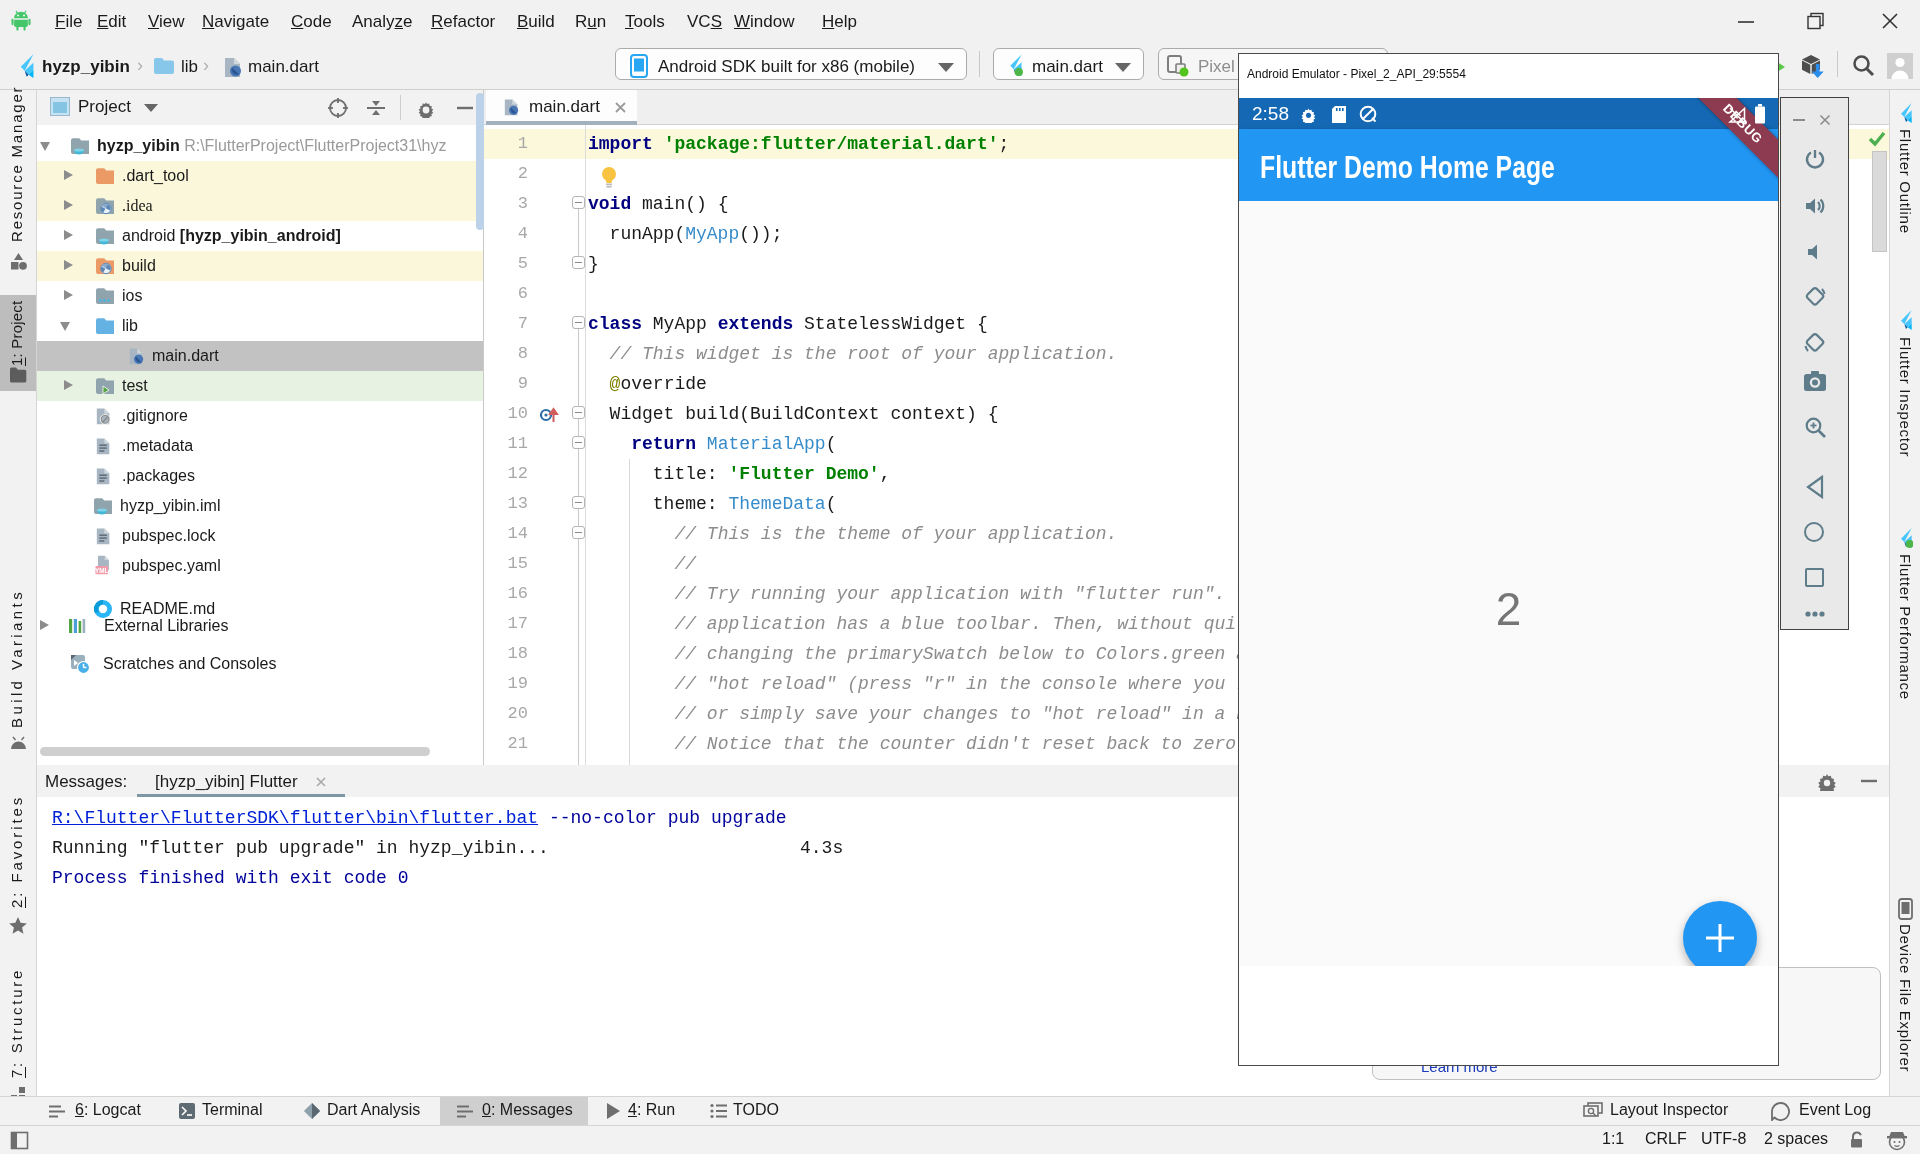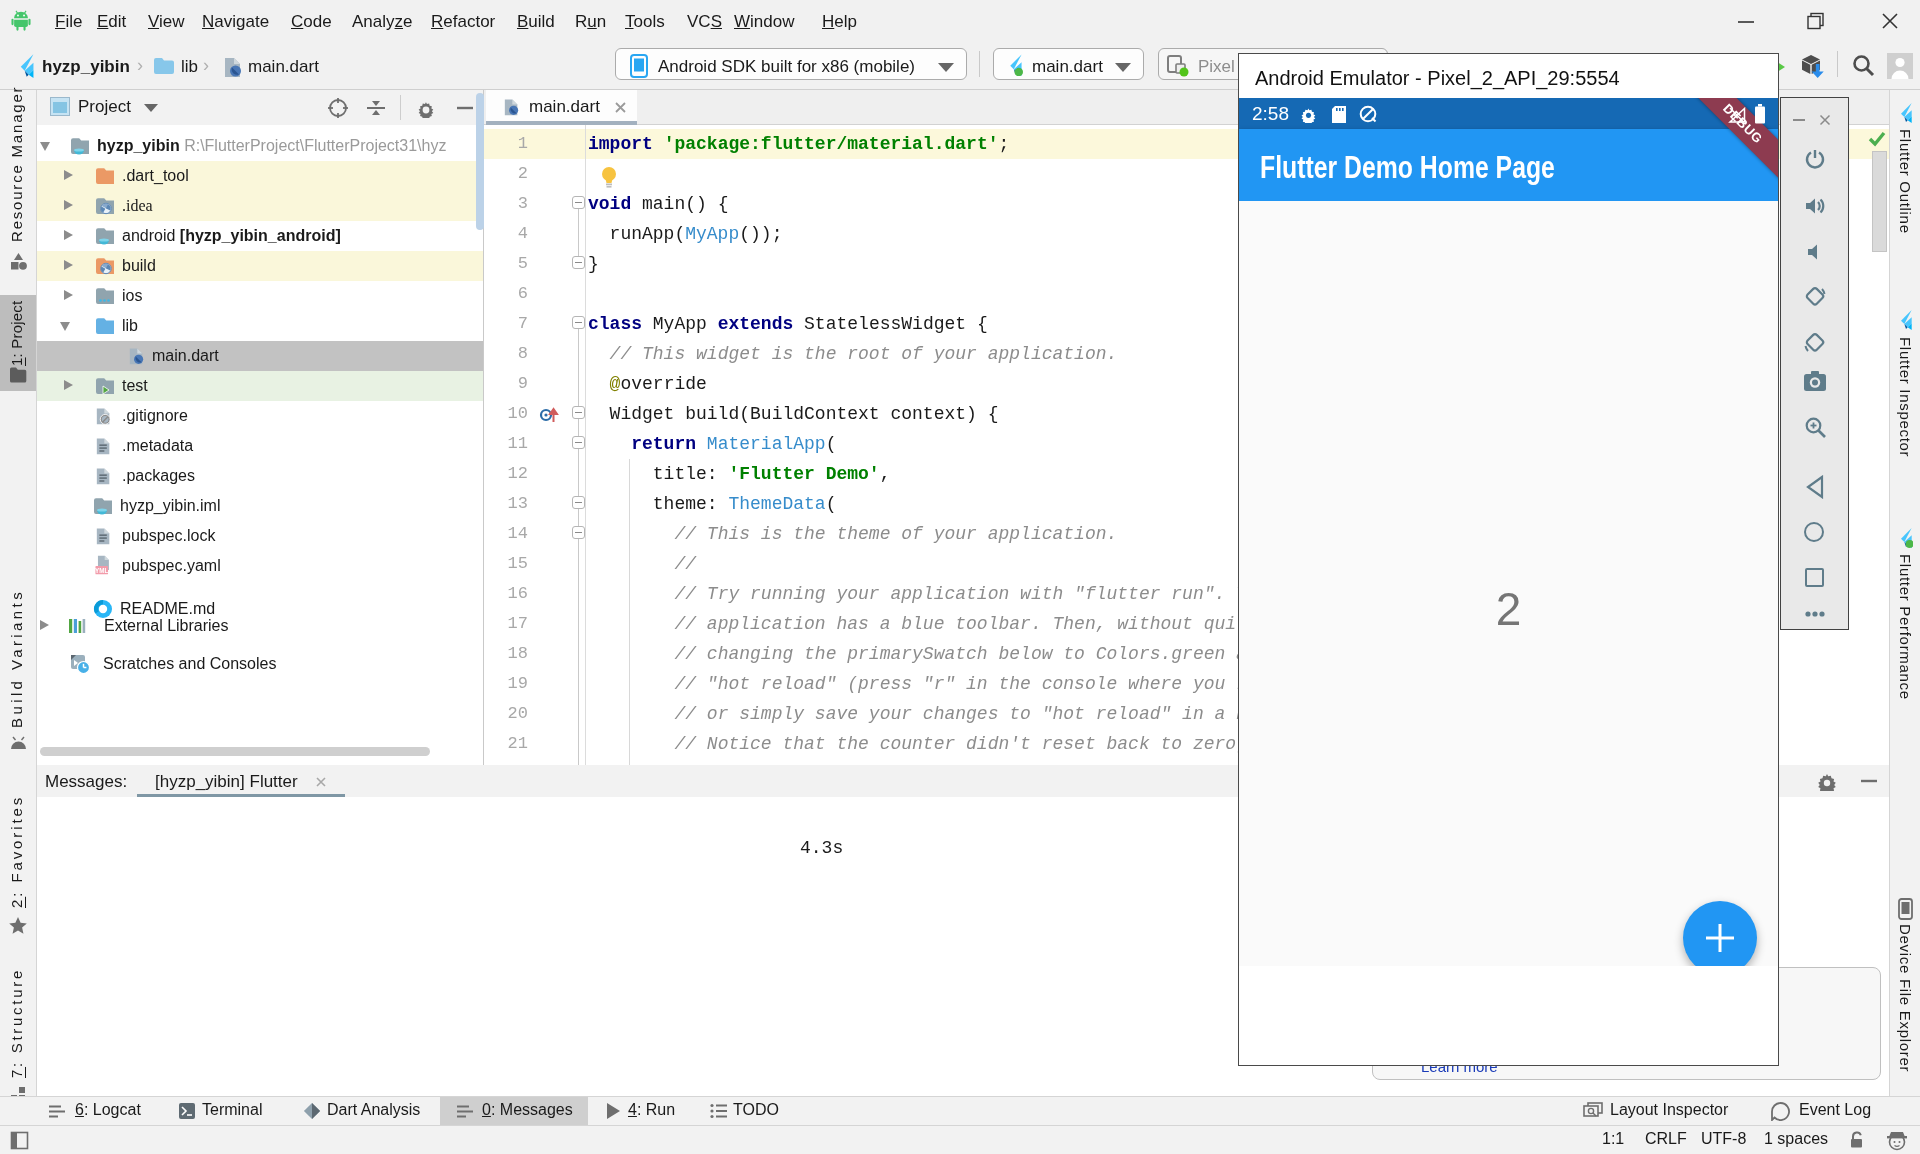--- a/index.html
+++ b/index.html
@@ -535,20 +535,23 @@
   <svg class="abs" style="left:278px;top:11px" width="12" height="12" viewBox="0 0 12 12">
       <path d="M2 2 L10 10 M10 2 L2 10" stroke="#a8a8a8" stroke-width="1.6"></path>
     </svg>
   <svg class="abs" style="left:1780px;top:6px" width="20" height="20" viewBox="0 0 20 20">
       <path fill="#6e6e6e" d="M10 3 l1.2 2.3 2.6-.6 .7 2.6 2.6 .7 -.6 2.6 2.3 1.2 -1.6 2.1 1.6 2.1 -2.3 1.2 .6 2.6 -2.6 .7 -.7 2.6 -2.6 -.6 -1.2 2.3 -1.2-2.3 -2.6 .6 -.7-2.6 -2.6-.7 .6-2.6 -2.3-1.2 1.6-2.1 -1.6-2.1 2.3-1.2 -.6-2.6 2.6-.7 .7-2.6 2.6 .6z"></path>
       <circle cx="10" cy="12" r="3.2" fill="#f2f2f2"></circle>
     </svg>
   <svg class="abs" style="left:1822px;top:6px" width="20" height="20" viewBox="0 0 20 20">
       <line x1="2" y1="10" x2="18" y2="10" stroke="#6e6e6e" stroke-width="2.4"></line>
     </svg>
+  <div class="mono abs" style="left:15px;top:38px;font-size:18px;line-height:30px;white-space:pre"><span style="color:#0021d6;text-decoration:underline">R:\Flutter\FlutterSDK\flutter\bin\flutter.bat</span> <span style="color:#00009b">--no-color pub upgrade</span>
+Running "flutter pub upgrade" in hyzp_yibin...
+<span style="color:#00009b">Process finished with exit code 0</span></div>
   <span class="mono abs" style="left:763px;top:68px;font-size:18px;line-height:30px">4.3s</span>
 </div>
 
 <div class="abs" id="twbar">
   <svg class="abs" style="left:48px;top:7px" width="18" height="15" viewBox="0 0 18 15">
       <line x1="1" y1="2.5" x2="13" y2="2.5" stroke="#6e6e6e" stroke-width="2"></line>
       <line x1="1" y1="7.5" x2="17" y2="7.5" stroke="#6e6e6e" stroke-width="2"></line>
       <line x1="1" y1="12.5" x2="10" y2="12.5" stroke="#6e6e6e" stroke-width="2"></line>
     </svg>
   <span class="abs" style="left:75px;top:4px"><u>6</u>: Logcat</span>
@@ -594,41 +597,41 @@
   <span class="abs" style="left:1799px;top:4px">Event Log</span>
 </div>
 <div class="abs" id="statusbar">
   <svg class="abs" style="left:10px;top:5px" width="19" height="19" viewBox="0 0 19 19">
       <rect x="1.5" y="1.5" width="16" height="16" fill="none" stroke="#6e6e6e" stroke-width="1.6"></rect>
       <rect x="1.5" y="1.5" width="5.5" height="16" fill="#6e6e6e"></rect>
     </svg>
   <span class="abs" style="left:1602px;top:4px">1:1</span>
   <span class="abs" style="left:1645px;top:4px">CRLF</span>
   <span class="abs" style="left:1701px;top:4px">UTF-8</span>
-  <span class="abs" style="left:1764px;top:4px">1 spaces</span>
+  <span class="abs" style="left:1764px;top:4px">2 spaces</span>
   <svg class="abs" style="left:1847px;top:4px" width="20" height="20" viewBox="0 0 20 20">
       <path d="M6 9 V6.5 a4 4 0 0 1 7.8-1.3" fill="none" stroke="#6e6e6e" stroke-width="2"></path>
       <rect x="4" y="9" width="11" height="8.5" rx="1" fill="#6e6e6e"></rect>
     </svg>
   <svg class="abs" style="left:1886px;top:3px" width="22" height="22" viewBox="0 0 22 22">
       <circle cx="11" cy="13" r="7.5" fill="none" stroke="#6e6e6e" stroke-width="1.6"></circle>
       <path d="M3 8 h16 l-2-5 h-12z" fill="#6e6e6e"></path>
       <rect x="1" y="7" width="20" height="2.4" fill="#6e6e6e"></rect>
       <circle cx="8.5" cy="13" r="1" fill="#6e6e6e"></circle>
       <circle cx="13.5" cy="13" r="1" fill="#6e6e6e"></circle>
       <path d="M8.5 16.5 a3.5 2.5 0 0 0 5 0" fill="none" stroke="#6e6e6e" stroke-width="1.2"></path>
     </svg>
 </div>
 
 <div class="abs" id="balloon">
   <span class="abs" style="left:48px;top:90px;font-size:15px;color:#1a3bb8">Learn more</span>
 </div>
 
 <div class="abs" id="emu">
-  <span class="abs" style="left:16px;top:13px;font-size:20px;color:#111">Android Emulator - Pixel_2_API_29:5554</span>
+  <span class="abs" style="left:8px;top:13px;font-size:12px;color:#111">Android Emulator - Pixel_2_API_29:5554</span>
   <div class="abs" style="left:0;top:44px;width:539px;height:868px;overflow:hidden">
 
     <div class="abs" style="left:0;top:0;width:539px;height:31px;background:#1569b4"></div>
     <span class="abs" style="left:13px;top:5px;font-size:19px;color:#fff">2:58</span>
     <svg class="abs" style="left:61px;top:8px" width="17" height="17" viewBox="0 0 20 20">
         <path fill="#fff" d="M10 2.2 l1.2 2.4 2.7-.7 .7 2.7 2.7 .7 -.7 2.7 2.4 1.2 -1.7 2.2 1.7 2.2 -2.4 1.2 .7 2.7 -2.7 .7 -.7 2.7 -2.7 -.7 -1.2 2.4 -1.2-2.4 -2.7 .7 -.7-2.7 -2.7-.7 .7-2.7 -2.4-1.2 1.7-2.2 -1.7-2.2 2.4-1.2 -.7-2.7 2.7-.7 .7-2.7 2.7 .7z" transform="scale(0.9) translate(1,1)"></path>
         <circle cx="10" cy="11" r="3" fill="#1569b4"></circle>
       </svg>
     <svg class="abs" style="left:93px;top:8px" width="14" height="17" viewBox="0 0 14 17">
         <path d="M3 0 h11 v17 h-14 v-14 z" fill="#fff"></path>

